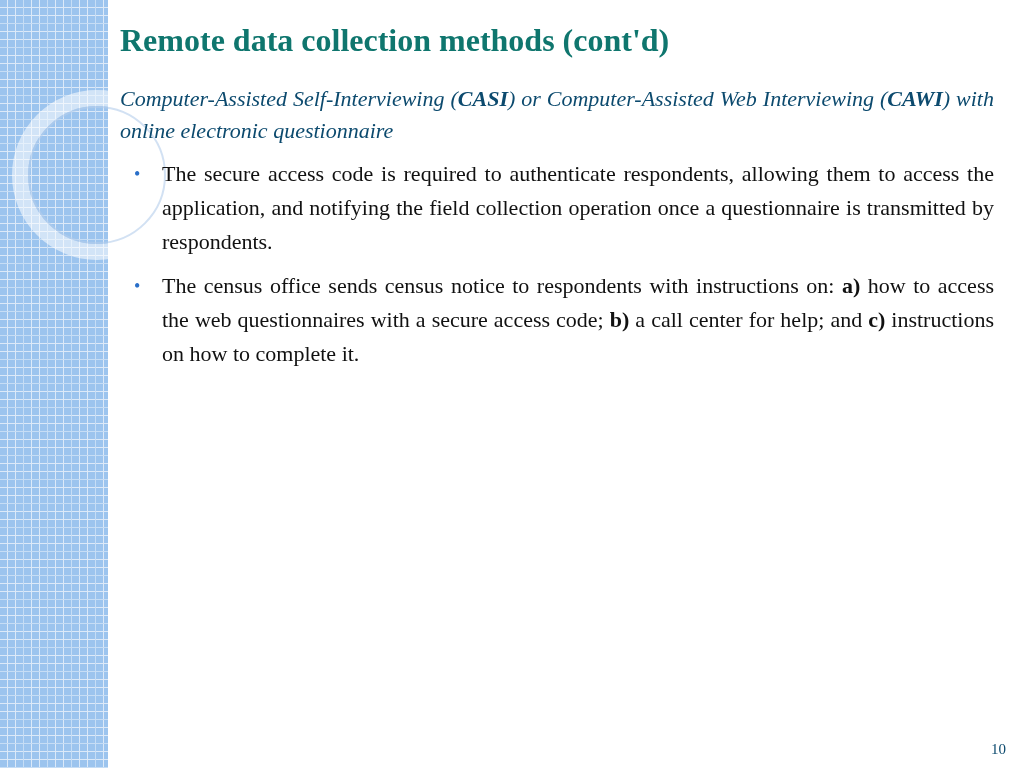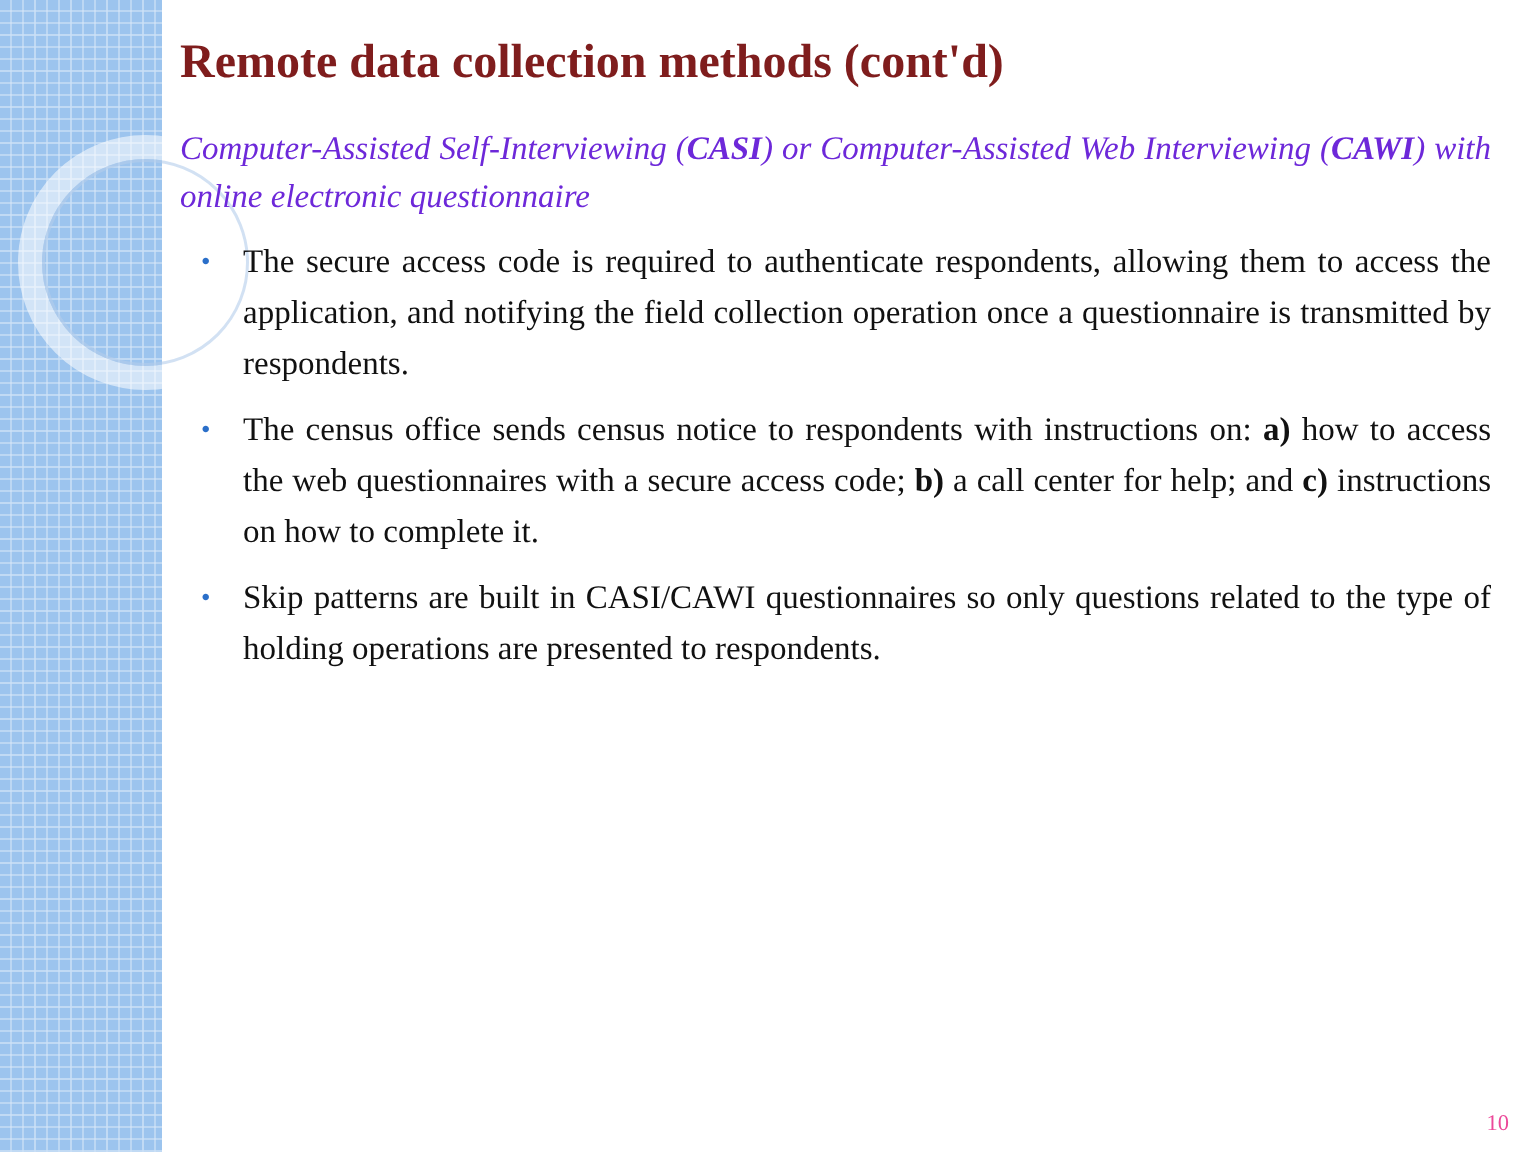--- a/index.html
+++ b/index.html
@@ -65,27 +65,27 @@
     position: absolute;
     left: 120px;
     top: 22px;
     right: 30px;
     bottom: 20px;
   }
   h1.title {
     margin: 0 0 24px 0;
     font-size: 32px;
     font-weight: bold;
-    color: #7f1d1d;
+    color: #0f766e;
     font-family: "Times New Roman", Times, serif;
   }
   .intro {
     font-size: 22px;
     font-style: italic;
-    color: #6d28d9;
+    color: #0c4a6e;
     margin: 0 0 10px 0;
     text-align: justify;
     line-height: 1.45;
     font-family: Liberation Serif, serif;
   }
   .intro .acr {
     font-weight: bold;
     font-style: italic;
   }
   ul.bullets {
@@ -110,21 +110,21 @@
     color: #2a6fc9;
     font-size: 18px;
     line-height: 1.9;
   }
   .b { font-weight: bold; }
   .page-num {
     position: absolute;
     right: 18px;
     bottom: 10px;
     font-size: 15px;
-    color: #ec4899;
+    color: #0c4a6e;
     font-family: "Times New Roman", Times, serif;
   }
 </style>
 </head>
 <body>
 
 <div class="slide">
 
   <div class="side-deco">
     <div class="grid-bg"></div>
@@ -140,22 +140,19 @@
       <span>Computer-Assisted Self-Interviewing (</span><span class="acr">CASI</span><span>) or Computer-Assisted Web Interviewing (</span><span class="acr">CAWI</span><span>) with online electronic questionnaire</span>
     </p>
 
     <ul class="bullets">
       <li>
         <span>The secure access code is required to authenticate respondents, allowing them to access the application, and notifying the field collection operation once a questionnaire is transmitted by respondents.</span>
       </li>
       <li>
         <span>The census office sends census notice to respondents with instructions on: </span><span class="b">a)</span><span> how to access the web questionnaires with a secure access code; </span><span class="b">b)</span><span> a call center for help; and </span><span class="b">c)</span><span> instructions on how to complete it.</span>
       </li>
-      <li>
-        <span>Skip patterns are built in CASI/CAWI questionnaires so only questions related to the type of holding operations are presented to respondents.</span>
-      </li>
     </ul>
 
   </div>
 
   <div class="page-num">10</div>
 
 </div>
 
 </body></html>

